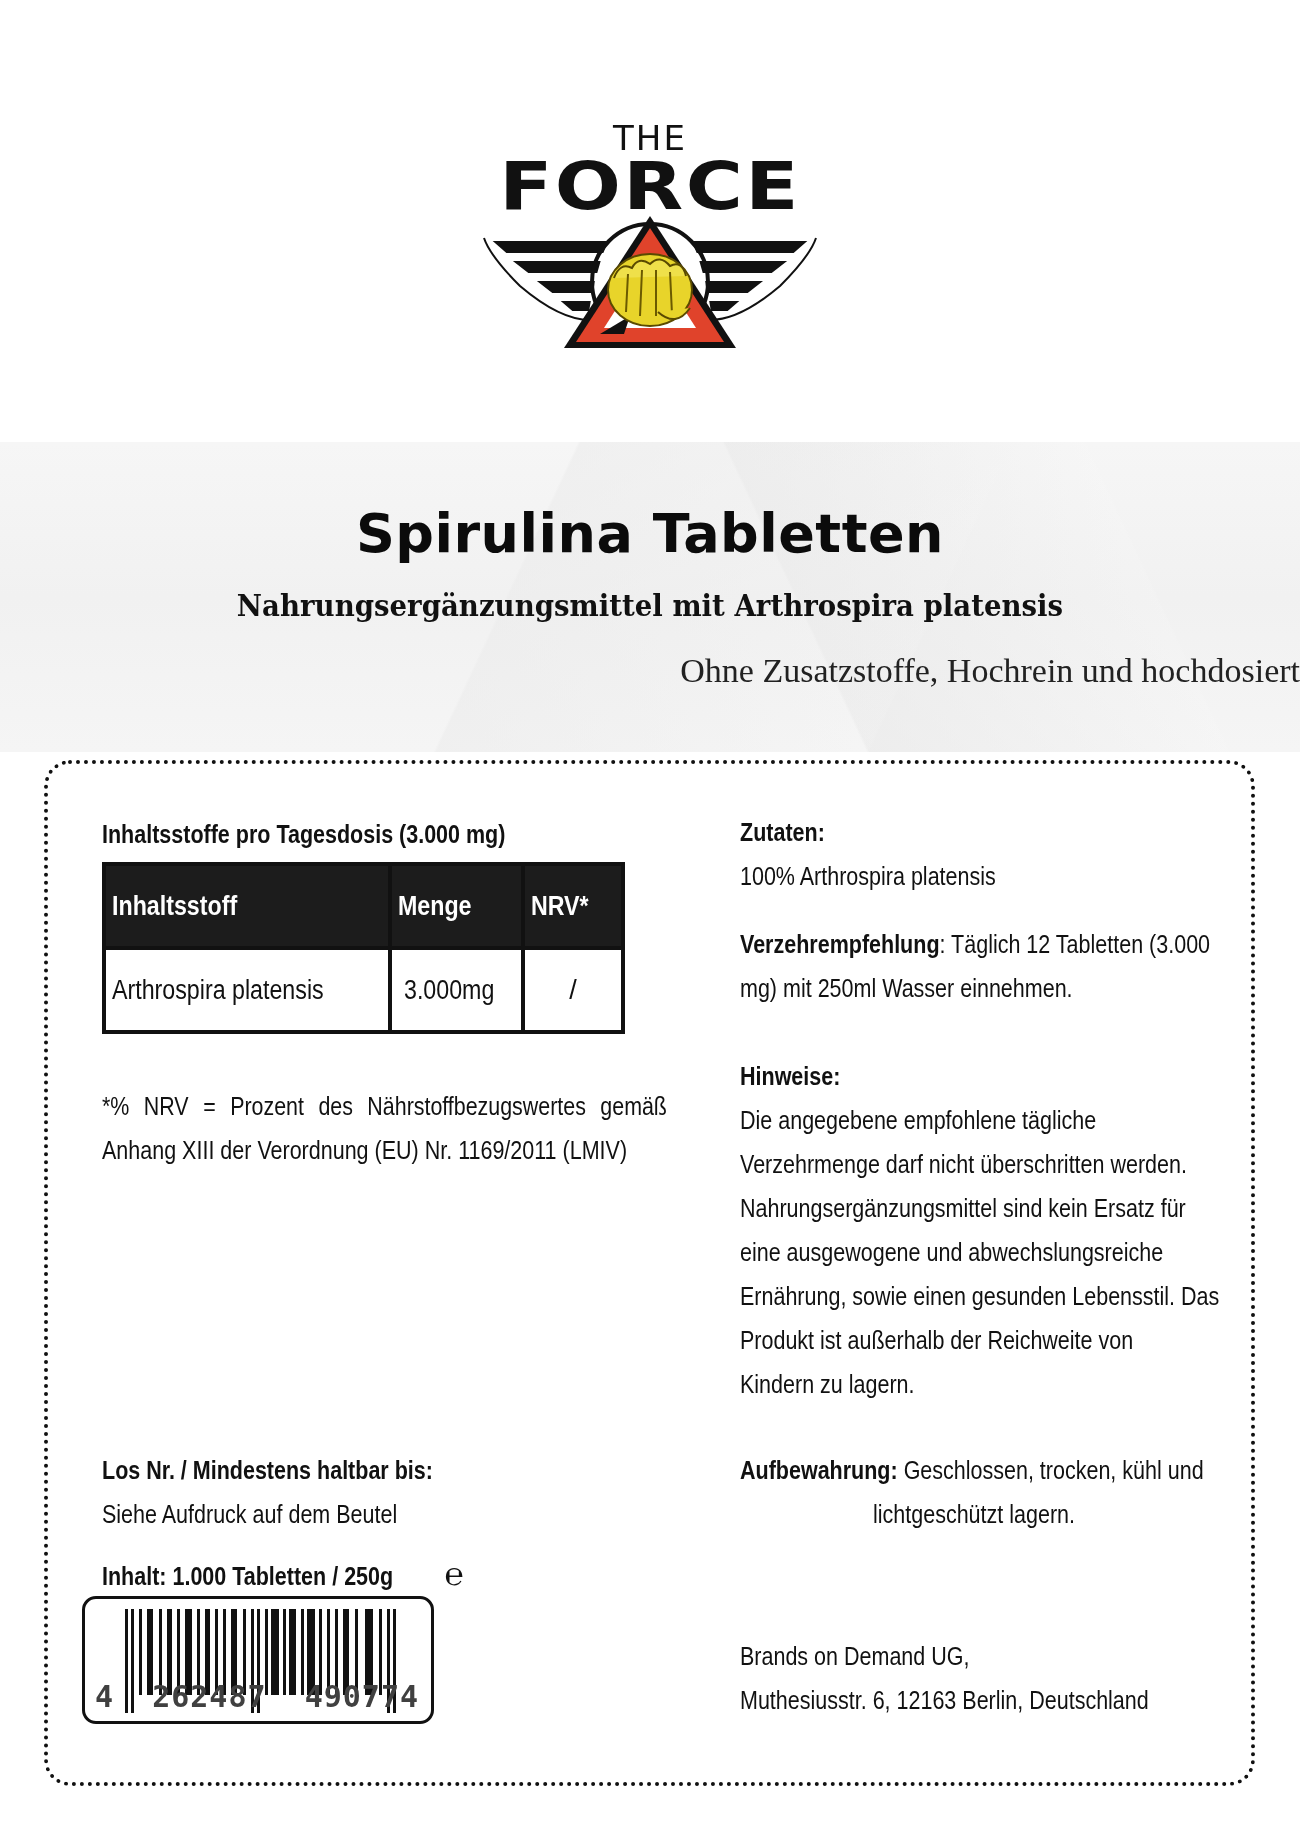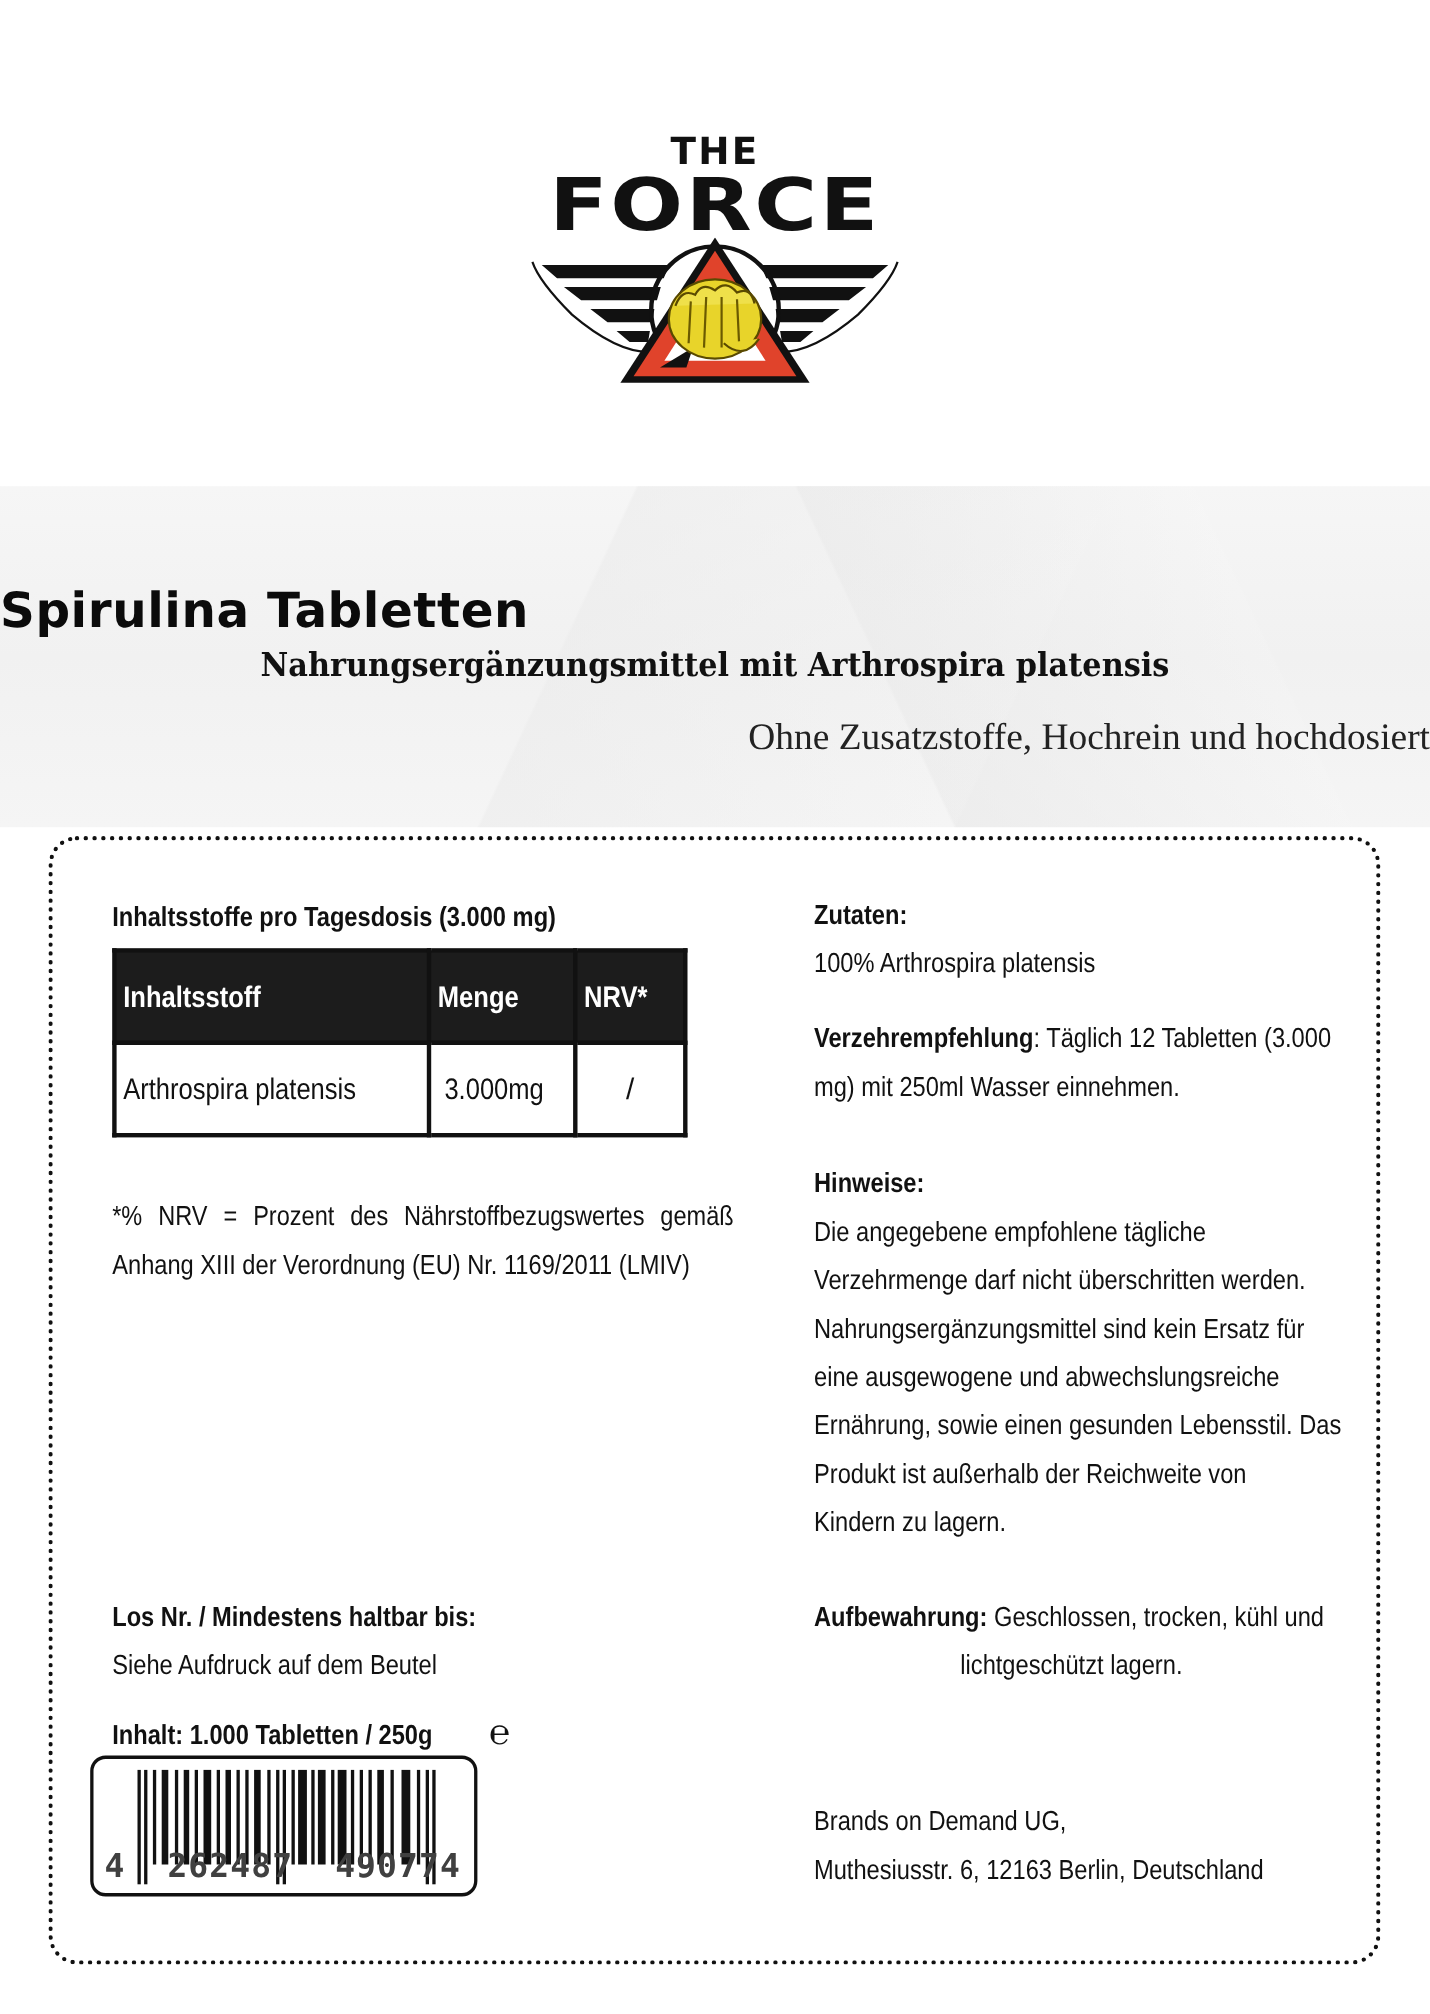--- a/index.html
+++ b/index.html
@@ -2,35 +2,35 @@
 <html><head>
   <meta charset="utf-8">
   <style>
     * { box-sizing: border-box; margin: 0; padding: 0; }
     html, body { width: 1300px; height: 1831px; background: #ffffff; overflow: hidden; }
     body { position: relative; font-family: "Liberation Sans", sans-serif; color: #111; }
 
     
     .logo { position: absolute; left: 480px; top: 110px; width: 340px; height: 240px; }
     .logo-the { position: absolute; left: 0; right: 0; top: 8px; text-align: center;
-      font-family: "DejaVu Sans", sans-serif; font-weight: 700; font-size: 34px; letter-spacing: 2px; color: #111; }
+      font-family: "DejaVu Sans", sans-serif; font-weight: 400; font-size: 34px; letter-spacing: 2px; color: #111; }
     .logo-force { position: absolute; left: 0; right: 0; top: 44px; text-align: center;
       font-family: "DejaVu Sans", sans-serif; font-weight: 900; font-size: 66px; letter-spacing: 2px;
       color: #111; transform: scaleX(1.18); transform-origin: center; line-height: 1; }
     .logo svg { position: absolute; left: 0; top: 106px; }
 
     
     .banner { position: absolute; left: 0; top: 442px; width: 1300px; height: 310px;
       background:
         linear-gradient(115deg, rgba(255,255,255,0) 0%, rgba(255,255,255,0) 40%, rgba(235,235,235,0.55) 40.2%, rgba(245,245,245,0.2) 70%, rgba(255,255,255,0) 70.2%),
         linear-gradient(65deg, rgba(255,255,255,0) 60%, rgba(232,232,232,0.6) 60.2%, rgba(248,248,248,0.2) 85%, rgba(255,255,255,0) 85.2%),
         linear-gradient(180deg, #f6f6f6 0%, #f1f1f1 50%, #f5f5f5 100%);
     }
-    .banner-title { position: absolute; left: 0; right: 0; top: 60px; 
-      font-family: "DejaVu Sans", sans-serif; font-weight: 900; font-size: 44px; color: #0b0b0b; letter-spacing: 0.5px; margin-top: 28px; }
+    .banner-title { position: absolute; left: 0; right: 0; top: 60px; text-align: center;
+      font-family: "DejaVu Sans", sans-serif; font-weight: 900; font-size: 54px; color: #0b0b0b; letter-spacing: 0.5px; }
     .banner-subtitle { position: absolute; left: 0; right: 0; top: 146px; text-align: center;
       font-family: "DejaVu Serif", serif; font-weight: bold; font-size: 30px; color: #111;
       transform: scaleX(0.92); transform-origin: center; }
     .banner-tagline { position: absolute; left: 0; right: 0; top: 210px; text-align: right;
       font-family: "Liberation Serif", serif; font-size: 34px; color: #222; }
 
     
     .frame { position: absolute; left: 44px; top: 760px; width: 1211px; height: 1026px;
       border: 4px dotted #111; border-radius: 26px; }
 

